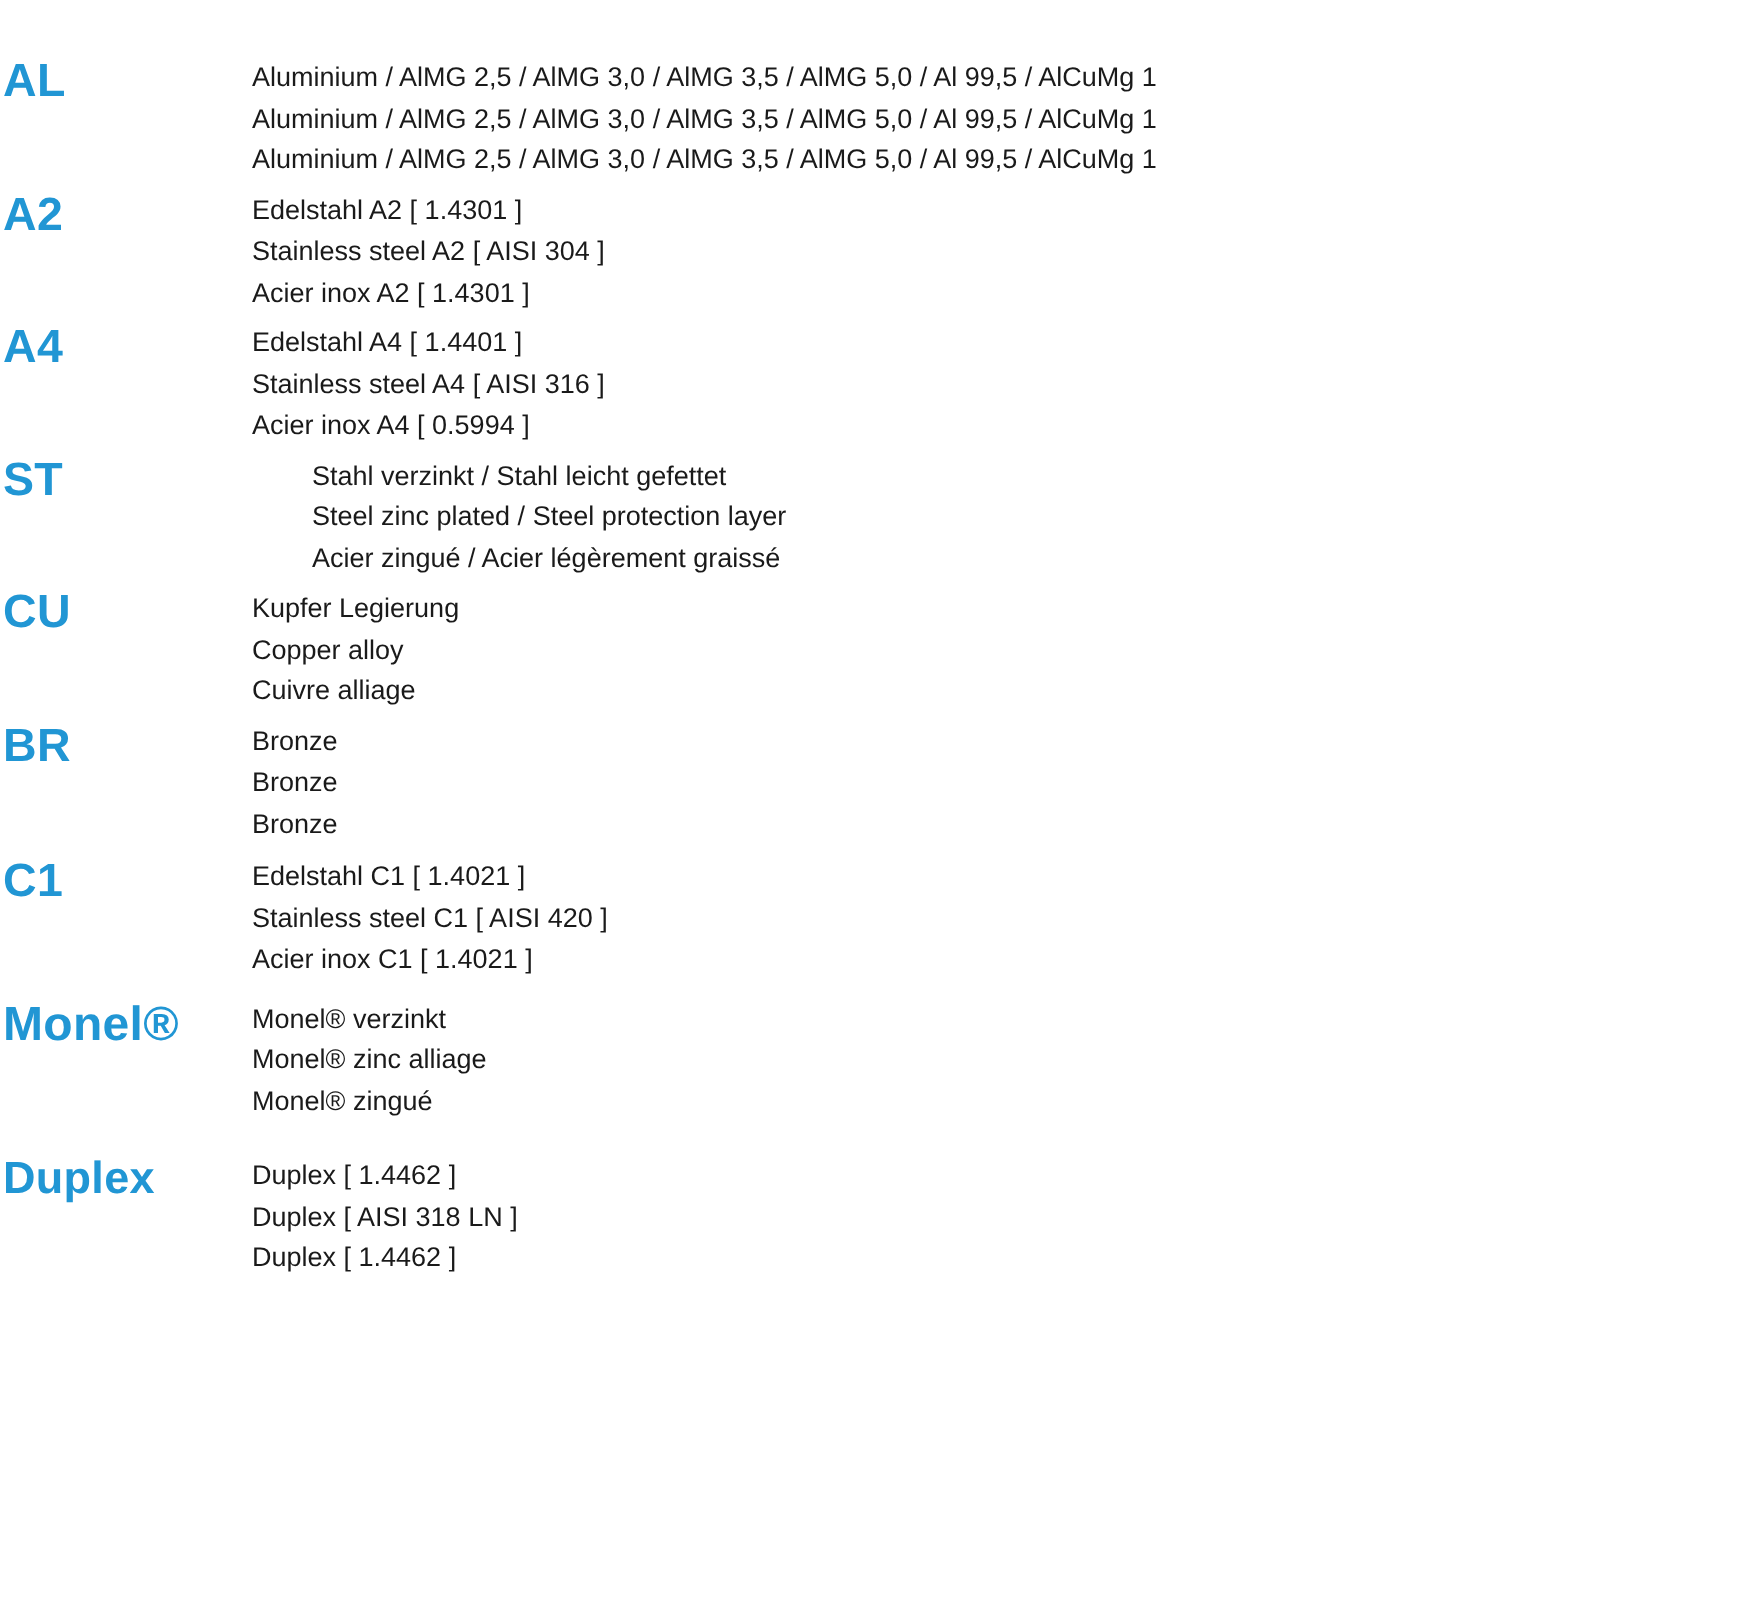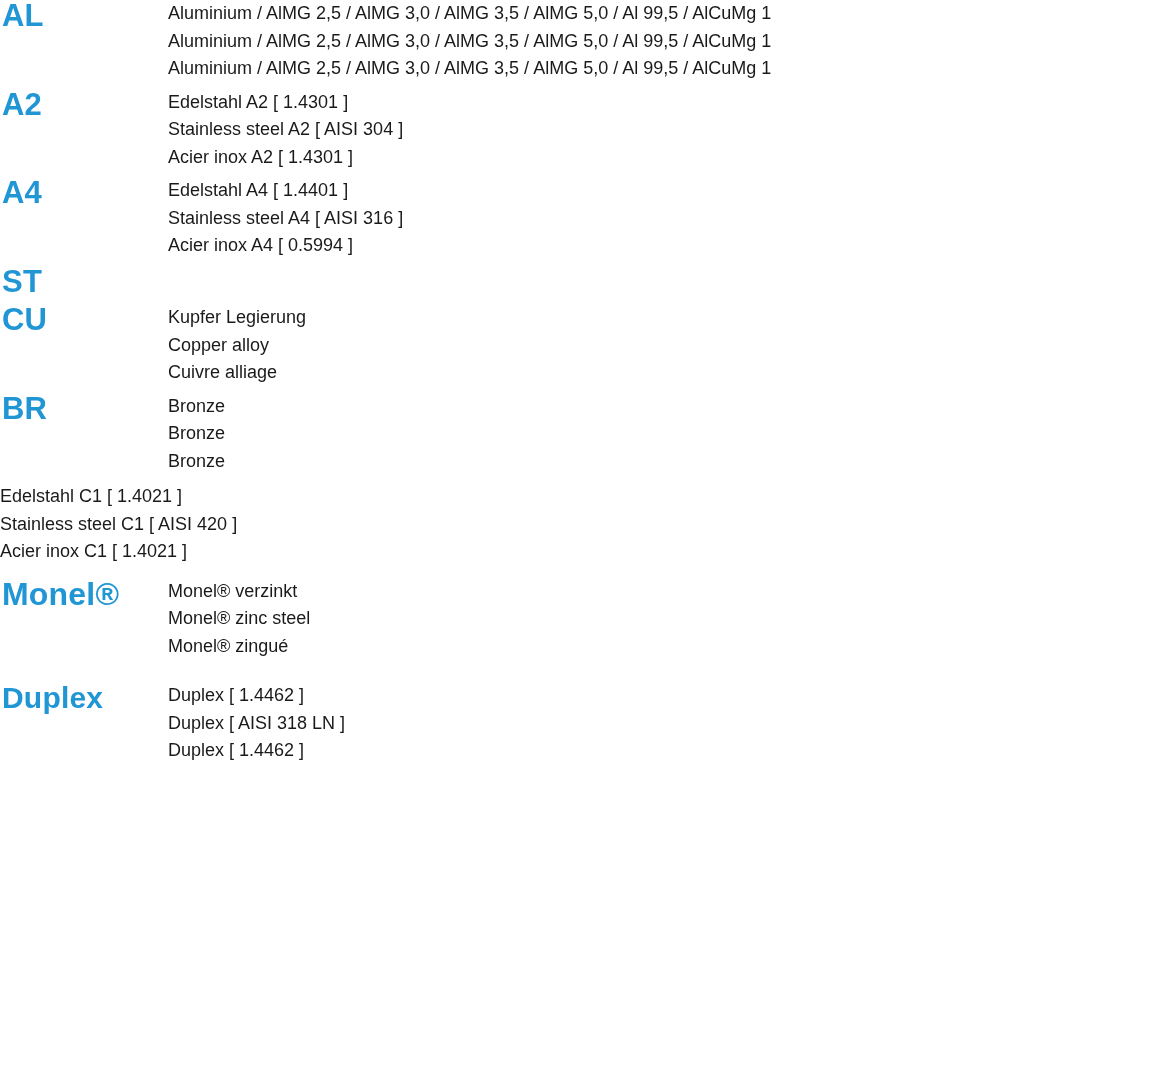--- a/index.html
+++ b/index.html
@@ -10,20 +10,21 @@
   body {
     width: 1160px;
     height: 1071px;
     font-family: "Liberation Sans", sans-serif;
     color: #1a1a1a;
     overflow: hidden;
   }
   .legend {
     position: relative;
     width: 1160px;
+    padding-top: 38px;
     box-sizing: border-box;
   }
   .legend-row {
     display: flex;
     align-items: flex-start;
     width: 100%;
   }
   .code-cell {
     width: 168px;
     flex: 0 0 168px;
@@ -99,20 +100,25 @@
       <div class="desc-line">Edelstahl A4 [ 1.4401 ]</div>
       <div class="desc-line">Stainless steel A4 [ AISI 316 ]</div>
       <div class="desc-line">Acier inox A4 [ 0.5994 ]</div>
     </div>
   </div>
 
   <div class="legend-row" data-row="st">
     <div class="code-cell">
       <span class="code-label">ST</span>
     </div>
+    <div class="desc-cell">
+      <div class="desc-line">Stahl verzinkt / Stahl leicht gefettet</div>
+      <div class="desc-line">Steel zinc plated / Steel protection layer</div>
+      <div class="desc-line">Acier zingué / Acier légèrement graissé</div>
+    </div>
   </div>
 
   <div class="legend-row" data-row="cu">
     <div class="code-cell">
       <span class="code-label">CU</span>
     </div>
     <div class="desc-cell">
       <div class="desc-line">Kupfer Legierung</div>
       <div class="desc-line">Copper alloy</div>
       <div class="desc-line">Cuivre alliage</div>
@@ -124,34 +130,37 @@
       <span class="code-label">BR</span>
     </div>
     <div class="desc-cell">
       <div class="desc-line">Bronze</div>
       <div class="desc-line">Bronze</div>
       <div class="desc-line">Bronze</div>
     </div>
   </div>
 
   <div class="legend-row" data-row="c1">
+    <div class="code-cell">
+      <span class="code-label">C1</span>
+    </div>
     <div class="desc-cell">
       <div class="desc-line">Edelstahl C1 [ 1.4021 ]</div>
       <div class="desc-line">Stainless steel C1 [ AISI 420 ]</div>
       <div class="desc-line">Acier inox C1 [ 1.4021 ]</div>
     </div>
   </div>
 
   <div class="legend-row" data-row="monel">
     <div class="code-cell">
       <span class="code-label">Monel®</span>
     </div>
     <div class="desc-cell">
       <div class="desc-line">Monel® verzinkt</div>
-      <div class="desc-line">Monel® zinc steel</div>
+      <div class="desc-line">Monel® zinc alliage</div>
       <div class="desc-line">Monel® zingué</div>
     </div>
   </div>
 
   <div class="legend-row" data-row="duplex">
     <div class="code-cell">
       <span class="code-label">Duplex</span>
     </div>
     <div class="desc-cell">
       <div class="desc-line">Duplex [ 1.4462 ]</div>

